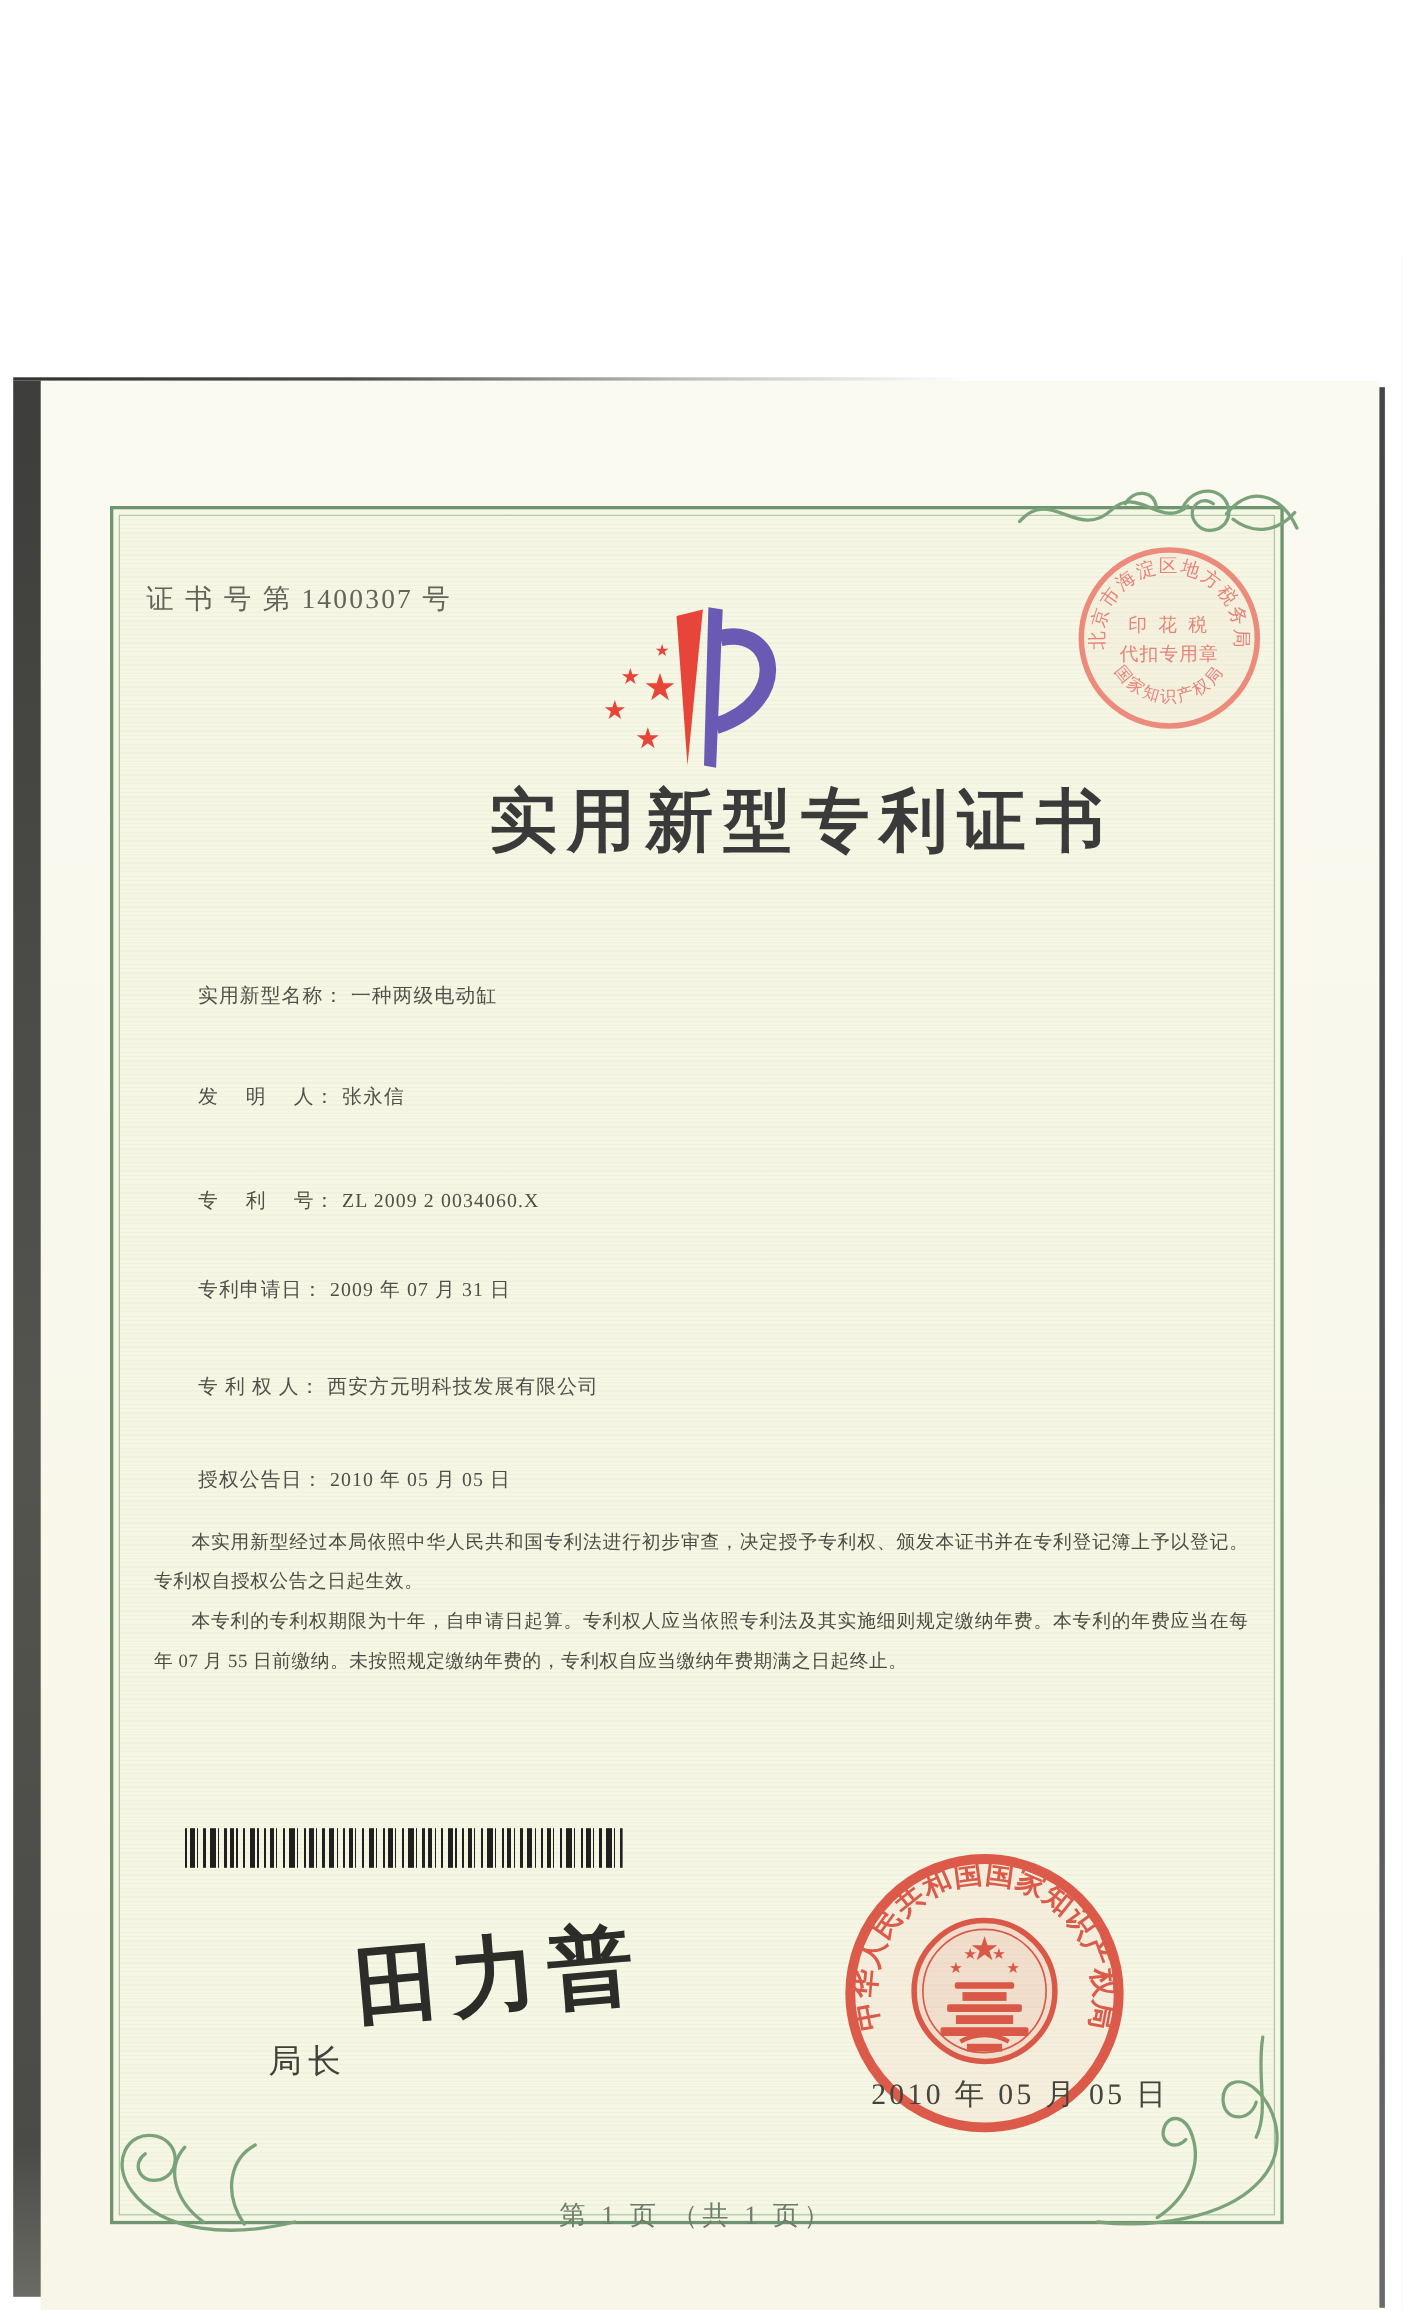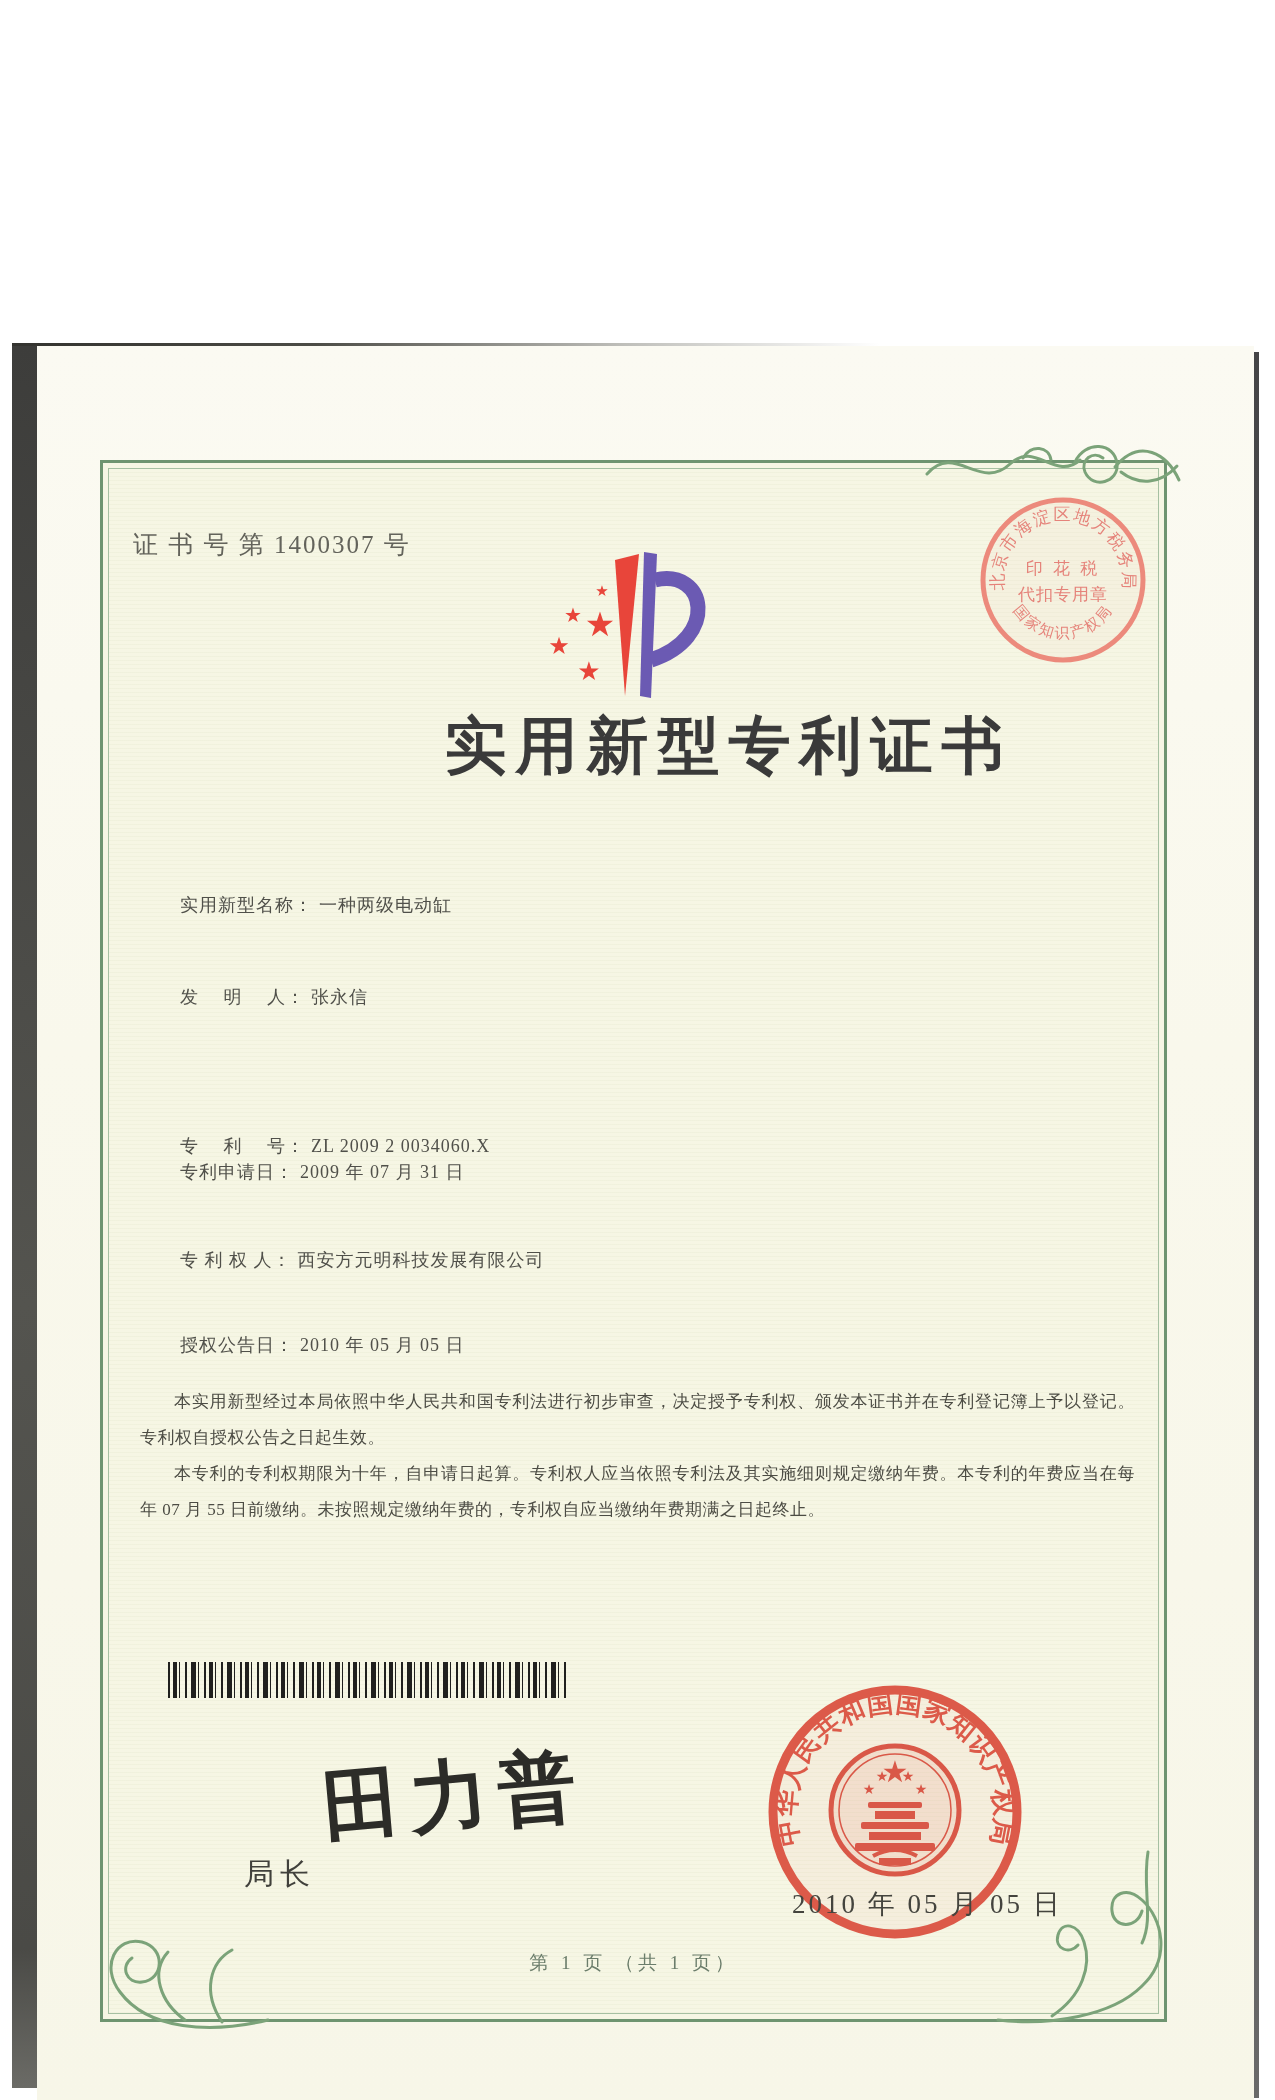--- a/index.html
+++ b/index.html
@@ -24,21 +24,21 @@
     border:3px solid #6e9470;background:#f6f6e4;}
   .frame-inner{position:absolute;left:5px;top:5px;right:5px;bottom:5px;
     border:1px solid #a6c0a2;
     background-image:repeating-linear-gradient(0deg,rgba(170,180,130,0.07) 0 1px,rgba(0,0,0,0) 1px 4px);}
 
   
   .cert-no{left:133px;top:528px;font-size:25px;letter-spacing:2px;color:#63635b;text-align:right;}
   .title{left:100px;top:704px;width:1257px;text-align:center;font-size:62px;
     font-weight:600;letter-spacing:9px;color:#3a3a3a;}
   .field{left:180px;font-size:18px;color:#50504a;letter-spacing:1px;white-space:nowrap;}
-  .f1{top:893px;} .f2{top:985px;} .f3{top:1134px;}
+  .f1{top:893px;} .f2{top:985px;} .f3{top:1079px;}
   .f4{top:1160px;} .f5{top:1248px;} .f6{top:1333px;}
   .field .lab{display:inline-block;}
   .field .val{display:inline-block;margin-left:6px;}
   .bodytext{left:140px;top:1384px;width:995px;font-size:17px;line-height:36px;
     color:#4c4c44;text-align:justify;letter-spacing:0.5px;}
   .bodytext p{margin:0;text-indent:2em;}
 
   .barcode{left:168px;top:1662px;width:398px;height:36px;
     background-image:
       repeating-linear-gradient(90deg,
@@ -47,21 +47,21 @@
         #20201e 11px 12px,rgba(0,0,0,0) 12px 17px,
         #20201e 17px 19px,rgba(0,0,0,0) 19px 23px,
         #20201e 23px 28px,rgba(0,0,0,0) 28px 30px,
         #20201e 30px 31px,rgba(0,0,0,0) 31px 36px);}
 
   .director-label{left:244px;top:1822px;font-size:30px;letter-spacing:6px;color:#41413c;margin-top:32px;}
   .signature{left:322px;top:1742px;width:320px;font-size:78px;font-weight:600;
     color:#2c2c28;letter-spacing:10px;transform:rotate(-5deg);}
 
   .seal-date{left:792px;top:1886px;font-size:27px;letter-spacing:3px;color:#44443e;z-index:6;}
-  .footer{left:100px;top:1950px;width:1067px;text-align:center;font-size:19px;
+  .footer{left:100px;top:1998px;width:1067px;text-align:center;font-size:24px;
     letter-spacing:4px;color:#6b7d6b;}
 
   svg{display:block;}
   .flourish path{stroke:#7ba379;stroke-width:3;fill:none;stroke-linecap:round;}
 </style>
 </head>
 <body>
 
 <div class="abs paper"></div>
 <div class="abs left-strip"></div>

